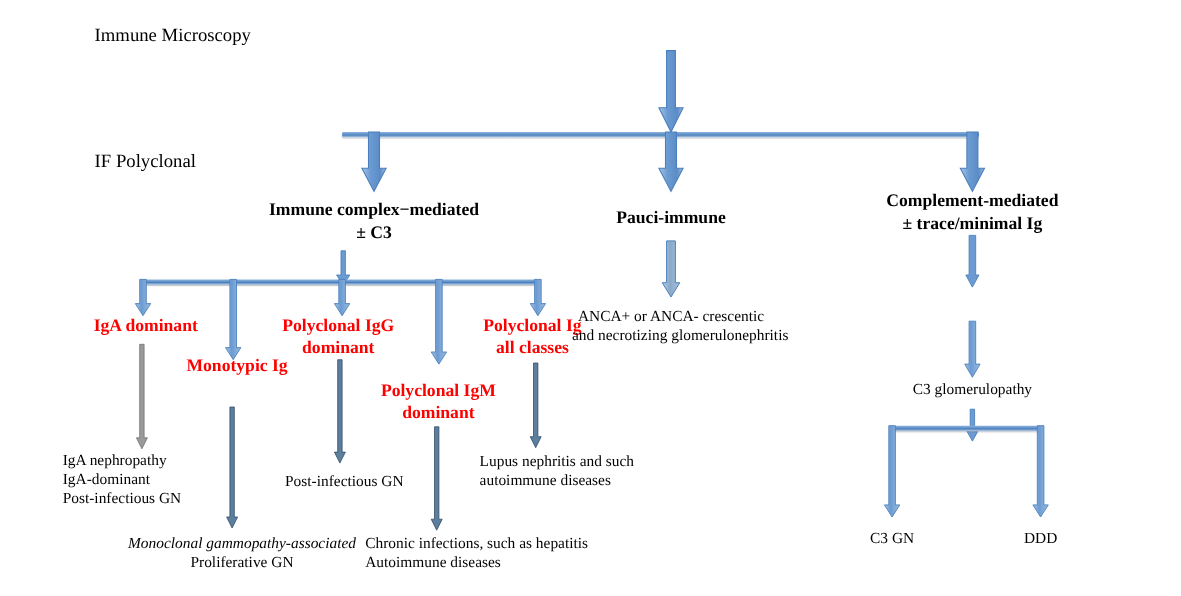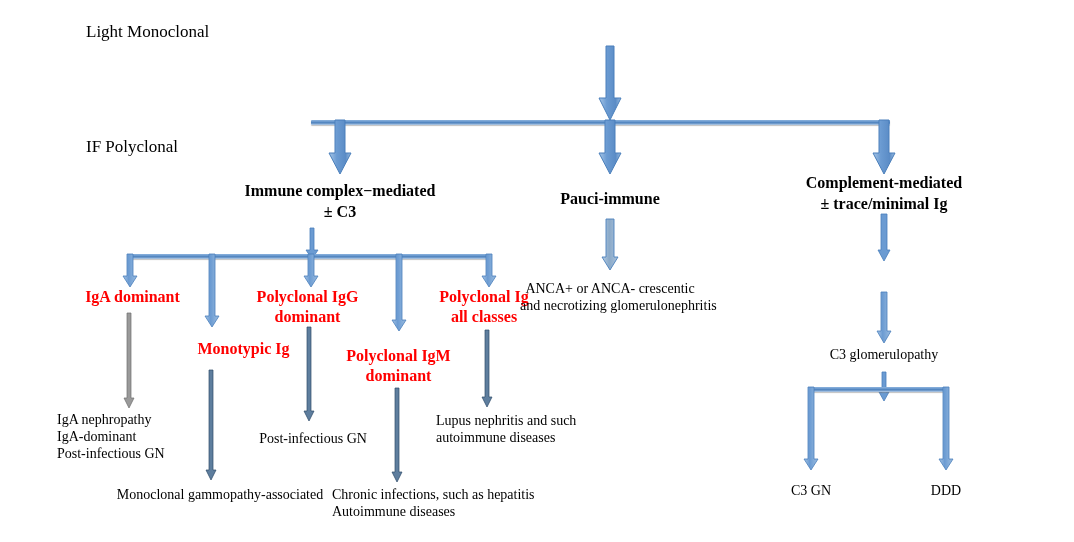--- a/index.html
+++ b/index.html
@@ -61,21 +61,21 @@
     background: linear-gradient(to bottom, #8CB3DE 0%, #5E8FC7 45%, #4A7FBB 55%, #B9CFE8 100%);
     border-radius: 1px;
     box-shadow: 0 1px 1px rgba(120,120,120,0.45);
   }
 </style>
 </head>
 <body>
 
 <div id="canvas">
 
-  <div class="lbl stage" style="left:86px; top:22px;">Light Monoclonal</div>
+  <div class="lbl stage" style="left:86px; top:22px;">Immune Microscopy</div>
 
   <div class="lbl stage" style="left:86px; top:137px;">IF Polyclonal</div>
 
 
   <div class="arrow" style="left:598px; top:46px;">
     <svg width="24" height="76" viewBox="0 0 24 76">
       <defs>
         <linearGradient id="gA" x1="0" y1="0" x2="1" y2="0">
           <stop offset="0%" stop-color="#A8C6E6"></stop>
           <stop offset="35%" stop-color="#6B9BD2"></stop>
@@ -163,21 +163,21 @@
   </div>
 
   <div class="arrow" style="left:481px; top:254px;">
     <svg width="16" height="34" viewBox="0 0 16 34">
       <polygon points="5,0 11,0 11,22 15,22 8,33 1,22 5,22" fill="url(#gC)" stroke="#4A7FBB" stroke-width="0.8"></polygon>
     </svg>
   </div>
 
   <div class="lbl red" style="left:50px; top:288px; width:165px;">IgA dominant</div>
 
-  <div class="lbl red" style="left:133px; top:340px; width:165px;padding-left:28px;">Monotypic Ig</div>
+  <div class="lbl red" style="left:133px; top:324px; width:165px;">Monotypic Ig</div>
 
   <div class="lbl red" style="left:235px; top:288px; width:145px;">Polyclonal IgG</div>
   <div class="lbl red" style="left:235px; top:308px; width:145px;">dominant</div>
 
   <div class="lbl red" style="left:326px; top:347px; width:145px;">Polyclonal IgM</div>
   <div class="lbl red" style="left:326px; top:367px; width:145px;">dominant</div>
 
   <div class="lbl red" style="left:419px; top:288px; width:130px;">Polyclonal Ig</div>
   <div class="lbl red" style="left:419px; top:308px; width:130px;">all classes</div>
 
@@ -208,21 +208,22 @@
   <div class="arrow" style="left:482px; top:330px;">
     <svg width="11" height="78" viewBox="0 0 11 78">
       <polygon points="3,0 7,0 7,67 10,67 5,77 0,67 3,67" fill="#5E7E9E" stroke="#2E4A68" stroke-width="0.7"></polygon>
     </svg>
   </div>
 
   <div class="lbl plain-l" style="left:57px; top:412px;">IgA nephropathy</div>
   <div class="lbl plain-l" style="left:57px; top:429px;">IgA-dominant</div>
   <div class="lbl plain-l" style="left:57px; top:446px;">Post-infectious GN</div>
 
-  <div class="lbl plain" style="left:80px; top:487px; width:280px;">Monoclonal gammopathy-associated</div>
+  <div class="lbl plain" style="left:80px; top:487px; width:280px;font-style:italic;">Monoclonal gammopathy-associated</div>
+  <div class="lbl plain" style="left:80px; top:504px; width:280px;">Proliferative GN</div>
 
   <div class="lbl plain" style="left:233px; top:431px; width:160px;">Post-infectious GN</div>
 
   <div class="lbl plain-l" style="left:332px; top:487px;">Chronic infections, such as hepatitis</div>
   <div class="lbl plain-l" style="left:332px; top:504px;">Autoimmune diseases</div>
 
   <div class="lbl plain-l" style="left:436px; top:413px;">Lupus nephritis and such</div>
   <div class="lbl plain-l" style="left:436px; top:430px;">autoimmune diseases</div>
 
   <div class="arrow" style="left:601px; top:219px;">

